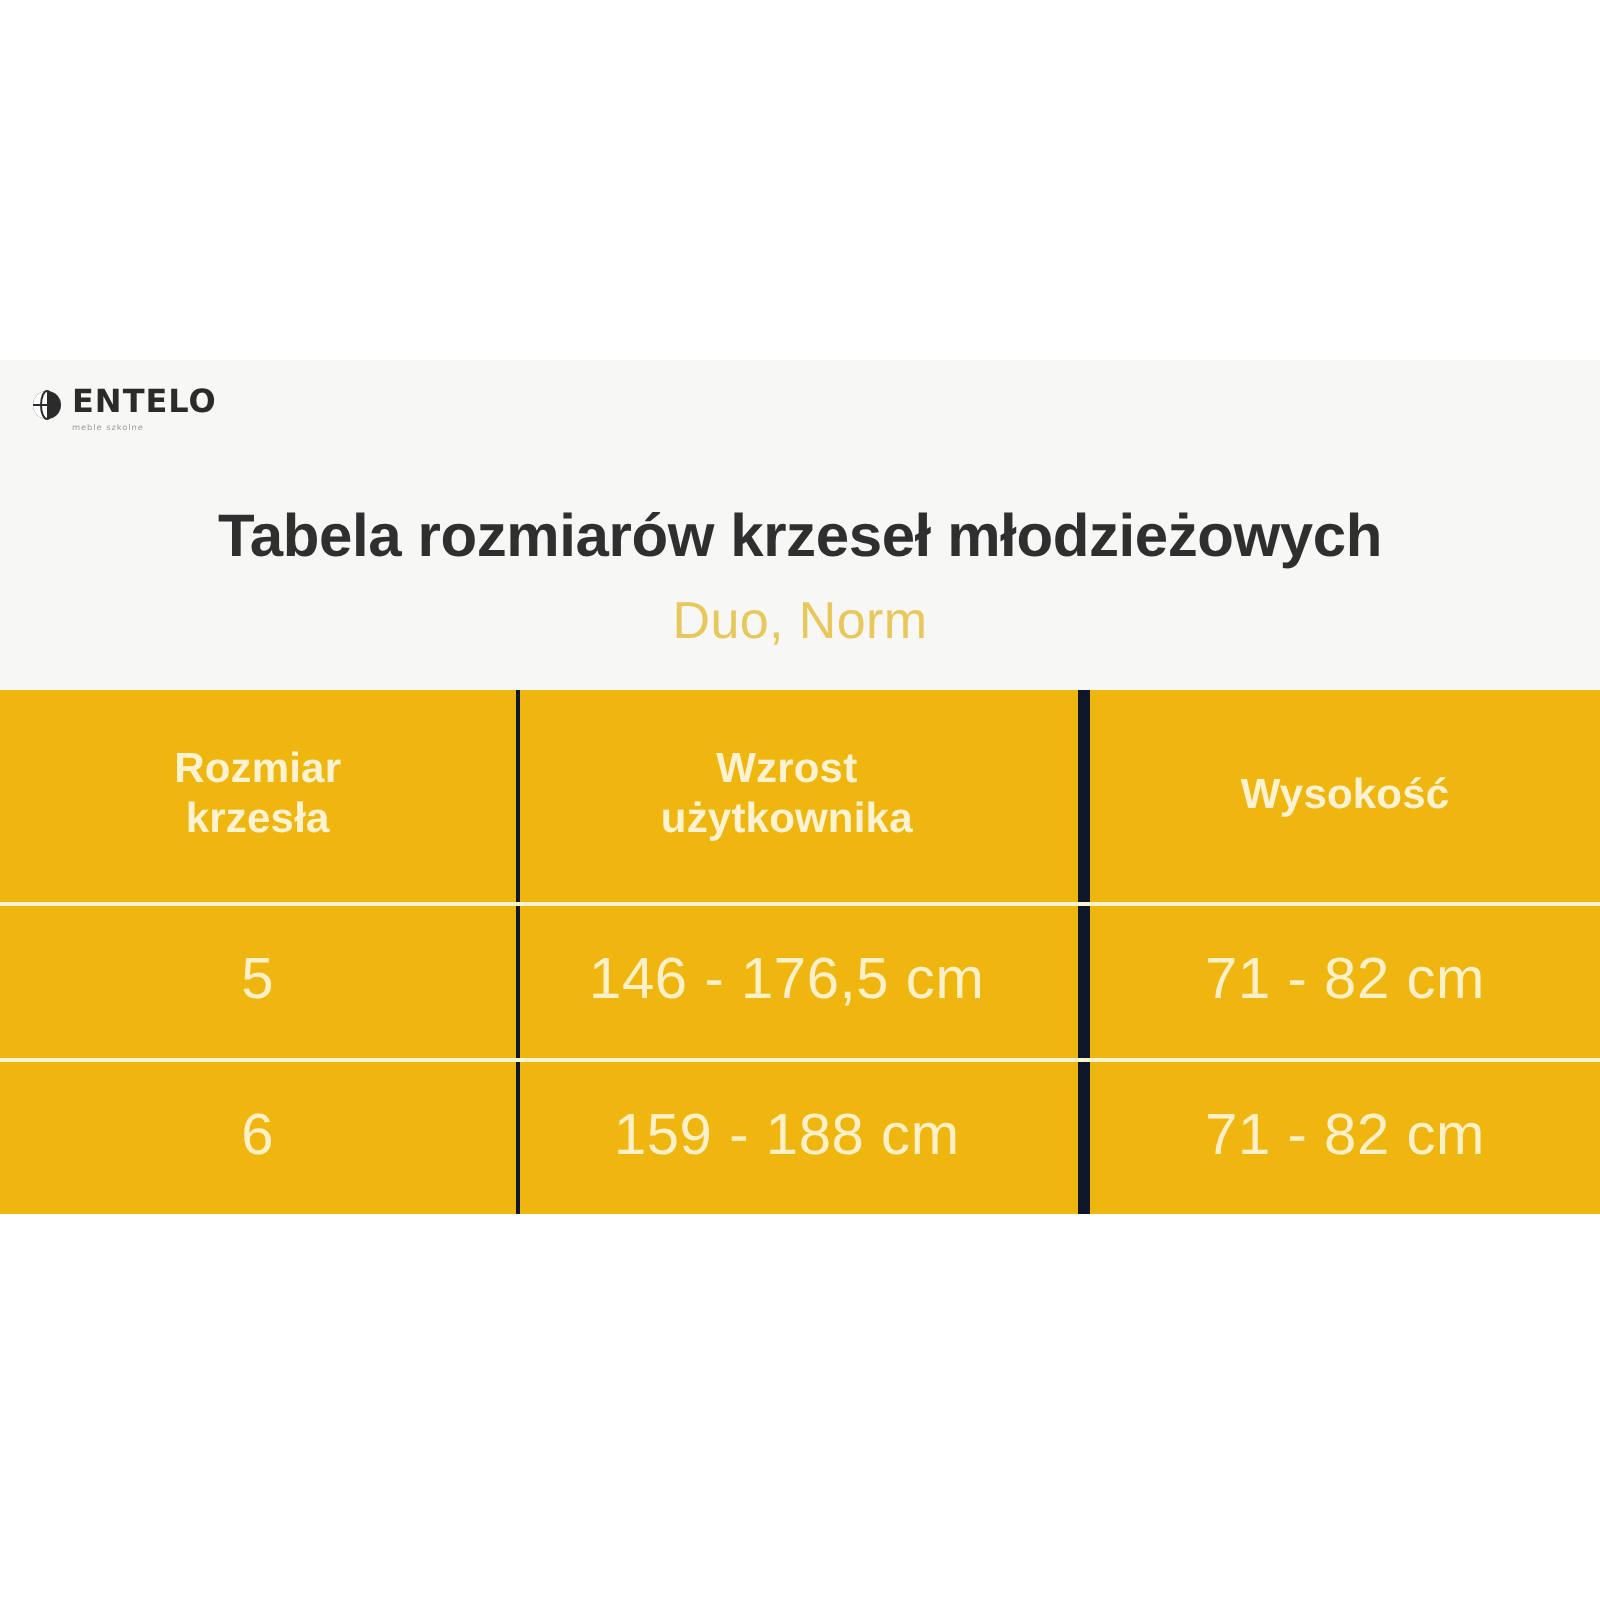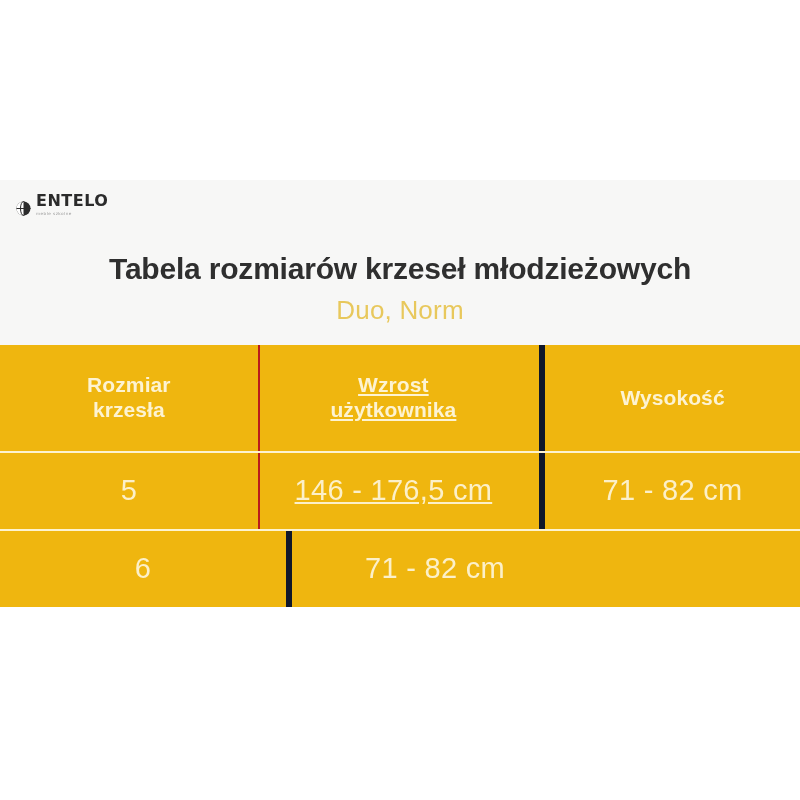--- a/index.html
+++ b/index.html
@@ -32,21 +32,21 @@
     height: 165px;
     background: #f7f7f6;
   }
 
   
   .logo {
     position: absolute;
     left: 16px;
     top: 193px;
     display: flex;
-    align-items: flex-end;
+    align-items: flex-start;
     gap: 5px;
   }
   .logo-mark {
     width: 15px;
     height: 15px;
     margin-top: 2px;
     flex: 0 0 auto;
   }
   .logo-textblock {
     display: flex;
@@ -122,21 +122,21 @@
   .cell {
     box-sizing: border-box;
     display: flex;
     align-items: center;
     justify-content: center;
     text-align: center;
     padding: 0 8px;
     margin-left: 12px;
   }
   .c1 { width: 262px; }
-  .c2 { width: 302px; border-left: 2px solid #b91c1c; text-decoration: underline; }
+  .c2 { width: 302px; border-left: 2px solid #0f172a; }
   .c3 { width: 292px; border-left: 6px solid #0f172a; }
 
   .head .cell {
     font-size: 21px;
     font-weight: 700;
     color: #fdf3d2;
     line-height: 1.18;
     letter-spacing: 0.1px;
   }
   .body .cell {
@@ -195,18 +195,19 @@
     </div>
 
     <div class="trow body r1">
       <div class="cell c1">5</div>
       <div class="cell c2">146 - 176,5 cm</div>
       <div class="cell c3">71 - 82 cm</div>
     </div>
 
     <div class="trow body r2">
       <div class="cell c1">6</div>
+      <div class="cell c2">159 - 188 cm</div>
       <div class="cell c3">71 - 82 cm</div>
     </div>
 
   </div>
 
 </div>
 
 </body></html>

